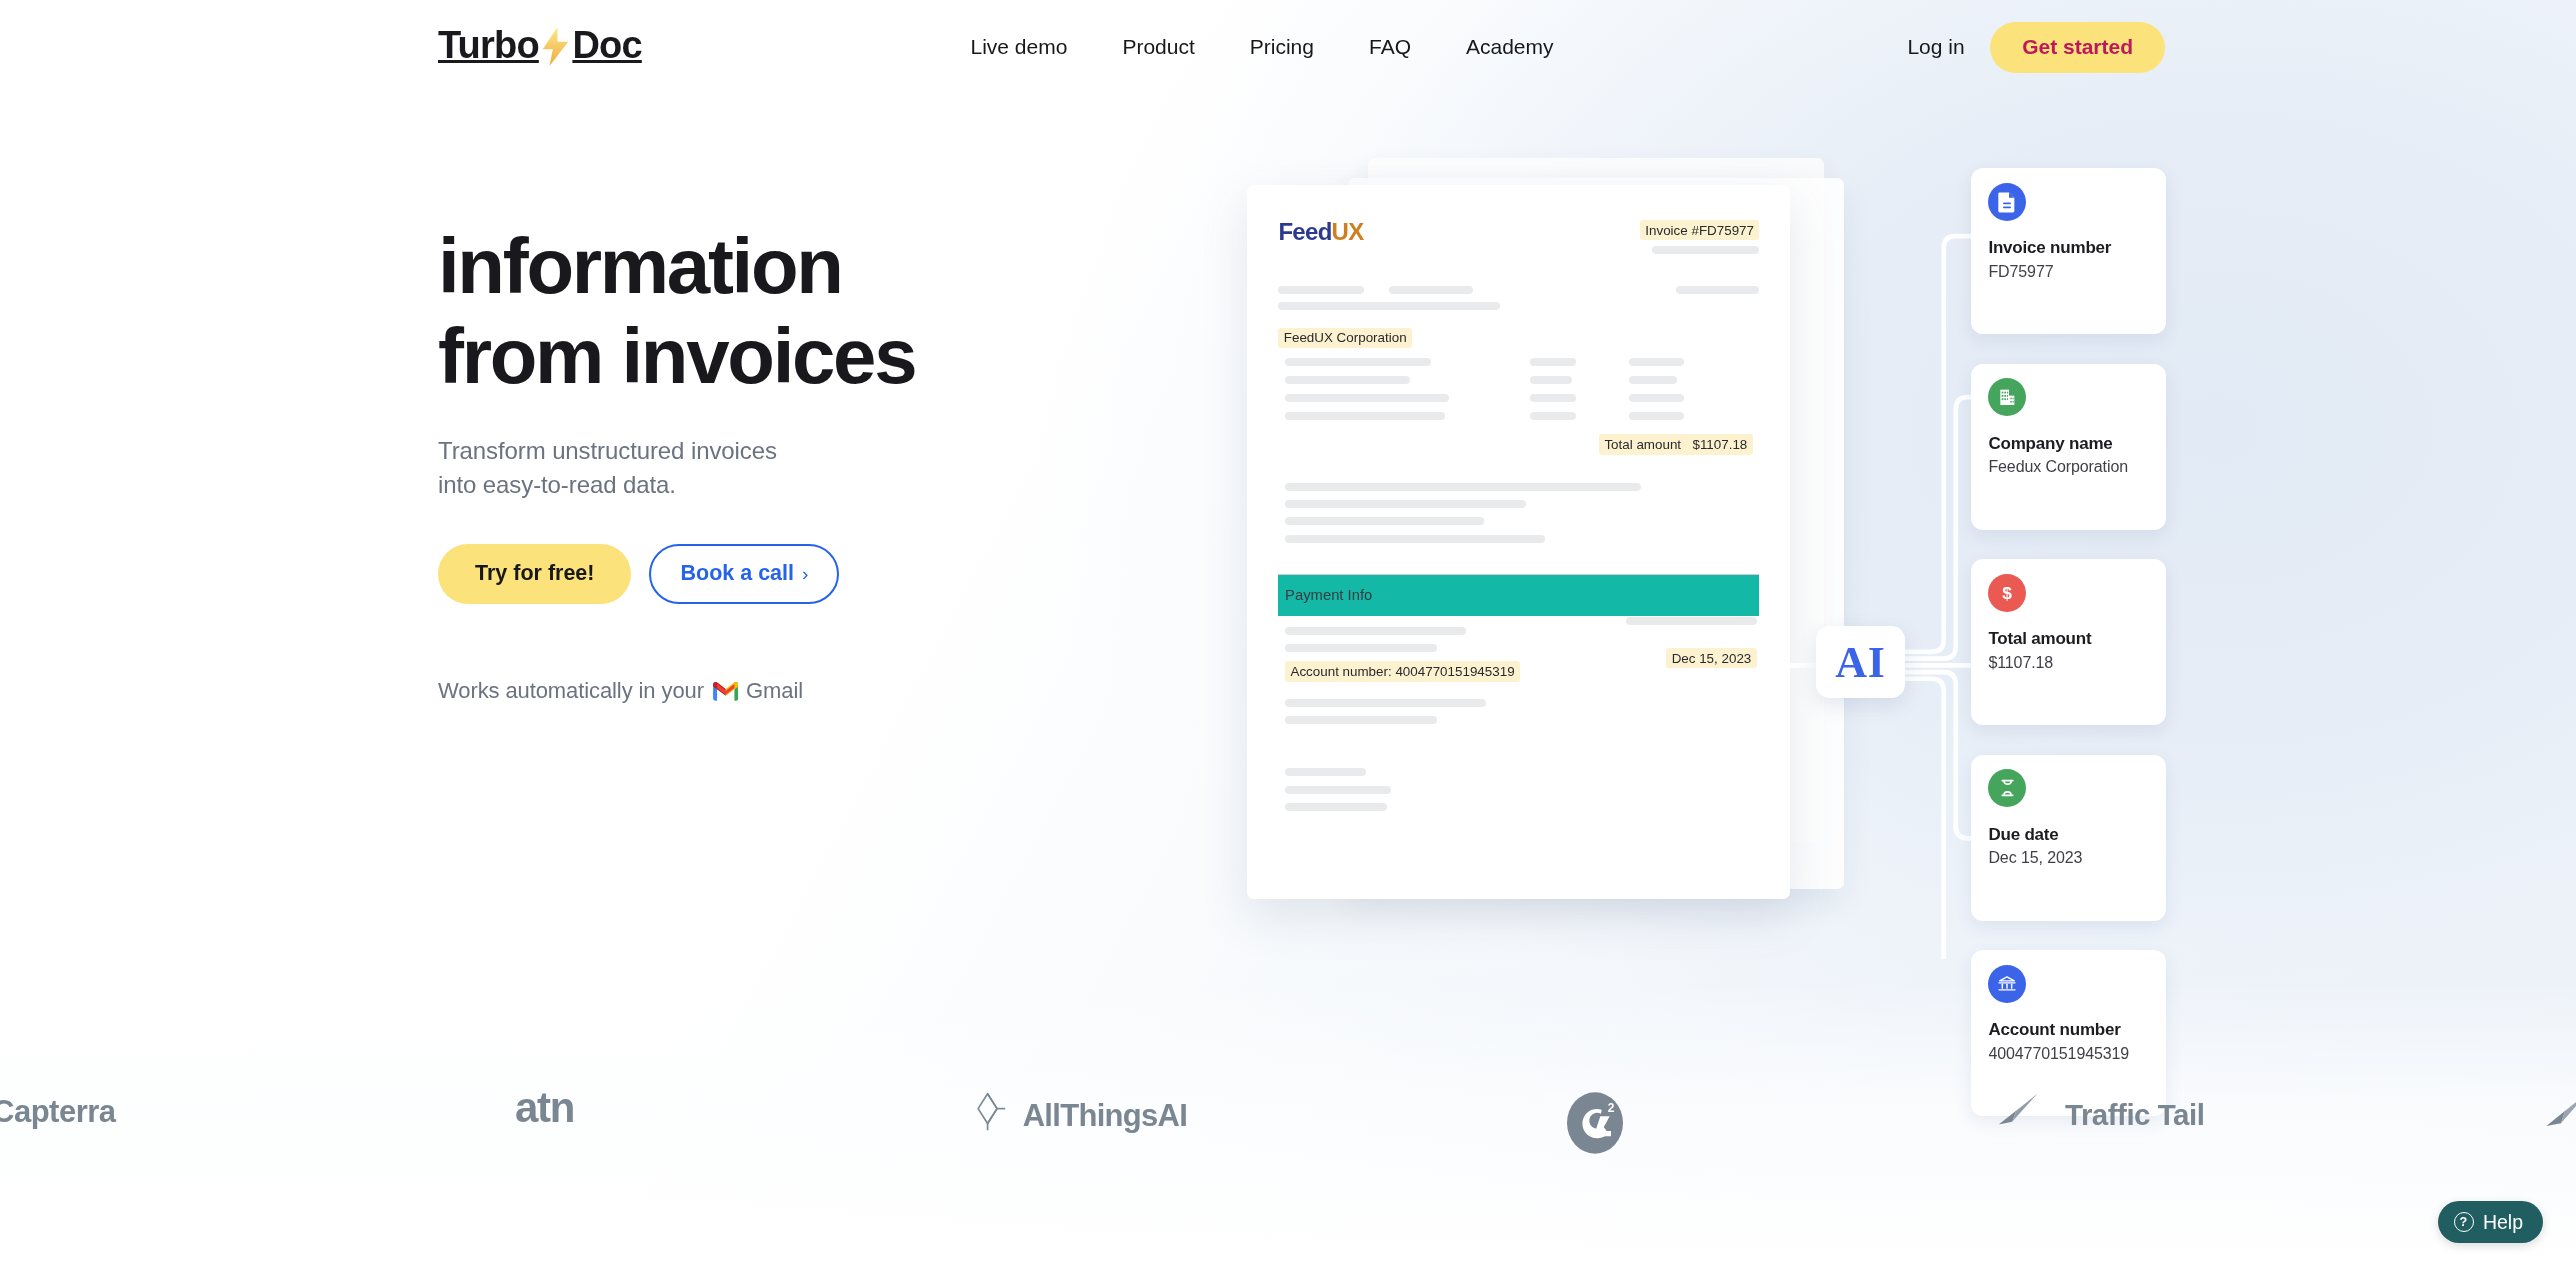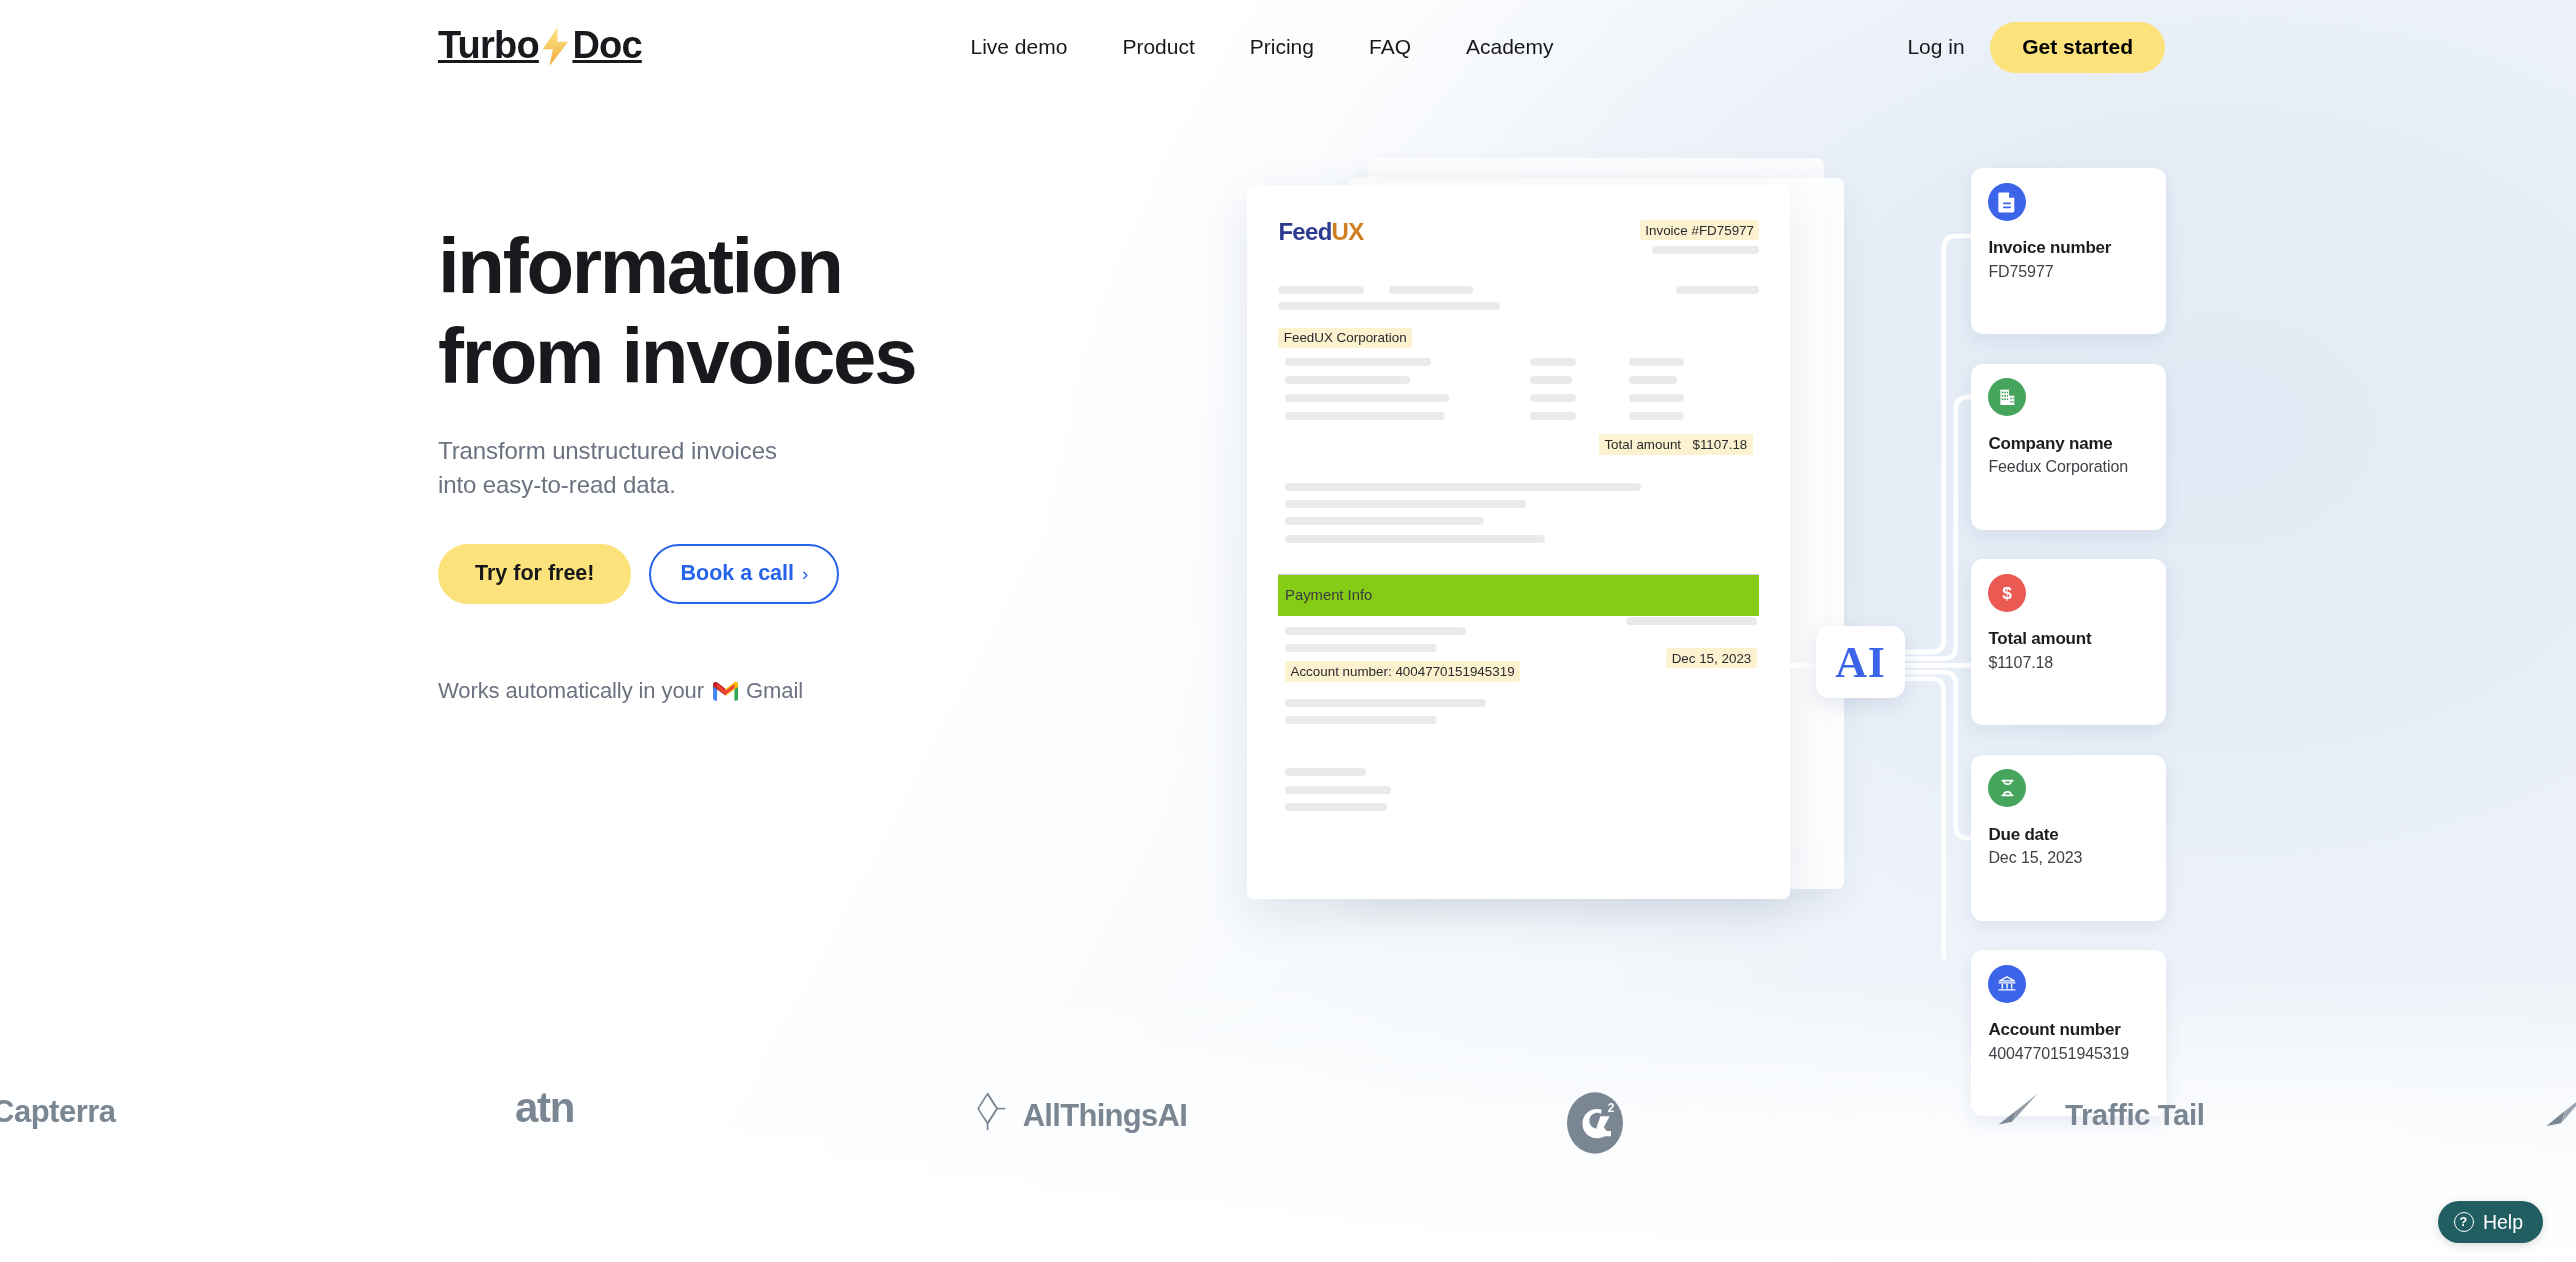--- a/index.html
+++ b/index.html
@@ -88,21 +88,21 @@
   }
   .auth .login {
     font-size: 21px;
     color: #18181b;
     text-decoration: none;
     padding-right: 25.5px;
     white-space: nowrap;
   }
   .btn-get-started {
     background: #fbe27a;
-    color: #000000;
+    color: #be185d;
     font-size: 21px;
     font-weight: 700;
     border: none;
     border-radius: 43px;
     padding: 13.4px 32px;
     cursor: pointer;
     font-family: inherit;
     white-space: nowrap;
   }
 
@@ -261,21 +261,21 @@
 
   .total-row { display: flex; justify-content: flex-end; margin-top: 14.8px; padding-right: 6.7px; }
   .total-row .hl { display: flex; gap: 11.4px; }
 
   .inv-lines { margin-top: 28px; padding: 0 6.7px; }
   .inv-lines .skel { margin-bottom: 9.4px; }
 
   .pay-head {
     margin-top: 31px;
     border-top: 1.3px solid #c9cbe0;
-    background: #84cc16;
+    background: #14b8a6;
     height: 42px;
     display: flex;
     align-items: center;
     font-size: 14.8px;
     color: #3b3b42;
     padding: 0 6.7px;
   }
   .pay-body { padding: 10.7px 6.7px 0 6.7px; position: relative; }
   .pay-body .skel { margin-bottom: 9.4px; }
   .pay-date { position: absolute; right: 2.7px; top: 32px; }

